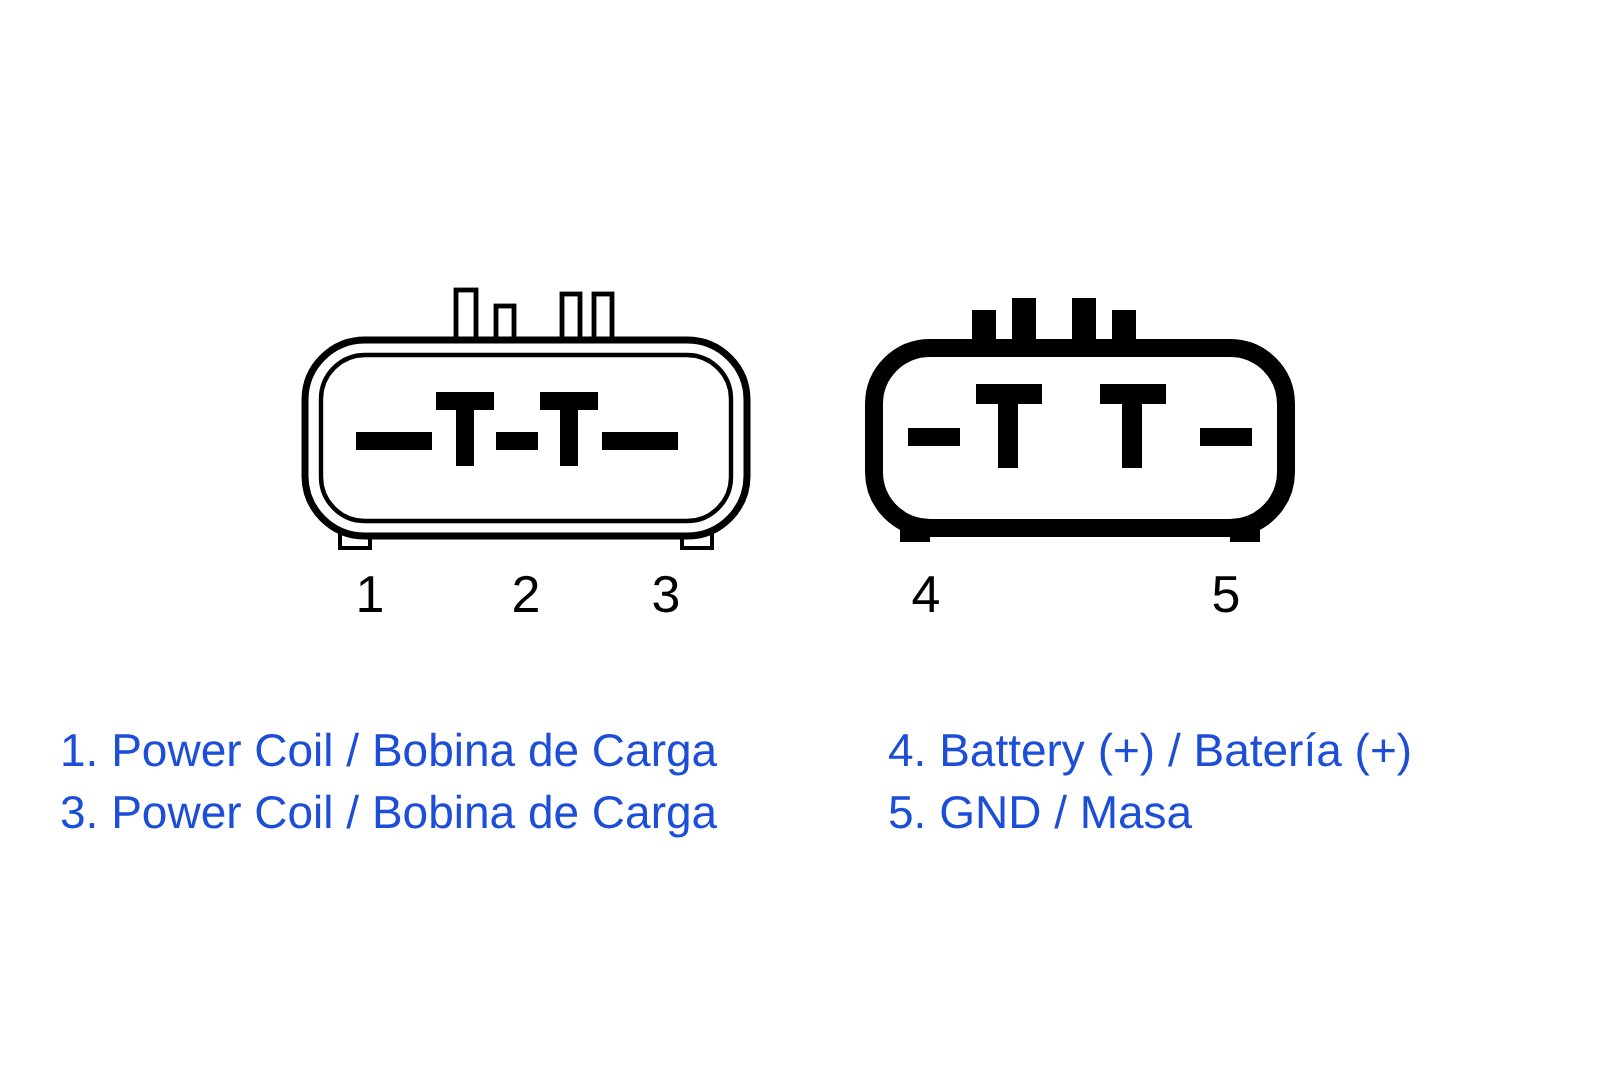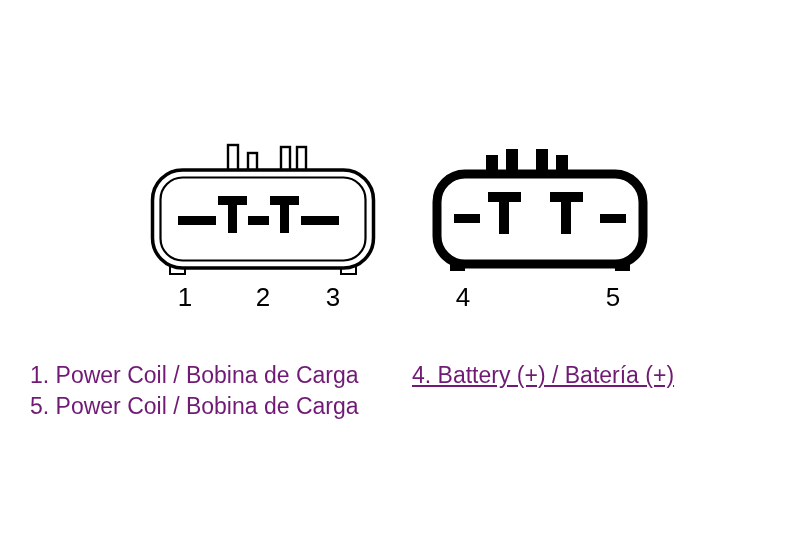--- a/index.html
+++ b/index.html
@@ -39,25 +39,25 @@
   .pin-1 { left: 168px; }
   .pin-2 { left: 246px; }
   .pin-3 { left: 316px; }
   .pin-4 { left: 446px; }
   .pin-5 { left: 596px; }
   .legend-col {
     position: absolute;
     top: 360px;
     font-size: 23px;
     line-height: 31px;
-    color: #701a75;
+    color: #1d4ed8;
     white-space: nowrap;
   }
   .legend-left  { left: 30px; }
-  .legend-right { left: 412px; text-decoration: underline; }
+  .legend-right { left: 444px; }
 </style>
 </head>
 <body>
 
 <div class="page">
 
   <svg class="connector-svg left-connector-svg" width="230" height="138" viewBox="0 0 230 138">
 
     <rect x="80" y="5" width="10" height="28" fill="#ffffff" stroke="#000000" stroke-width="2.4"></rect>
     <rect x="100" y="13" width="9" height="20" fill="#ffffff" stroke="#000000" stroke-width="2.4"></rect>
@@ -100,19 +100,20 @@
   </svg>
 
   <div class="pin-number pin-1">1</div>
   <div class="pin-number pin-2">2</div>
   <div class="pin-number pin-3">3</div>
   <div class="pin-number pin-4">4</div>
   <div class="pin-number pin-5">5</div>
 
   <div class="legend-col legend-left">
     <div class="legend-item">1. Power Coil / Bobina de Carga</div>
-    <div class="legend-item">5. Power Coil / Bobina de Carga</div>
+    <div class="legend-item">3. Power Coil / Bobina de Carga</div>
   </div>
   <div class="legend-col legend-right">
     <div class="legend-item">4. Battery (+) / Batería (+)</div>
+    <div class="legend-item">5. GND / Masa</div>
   </div>
 
 </div>
 
 </body></html>

